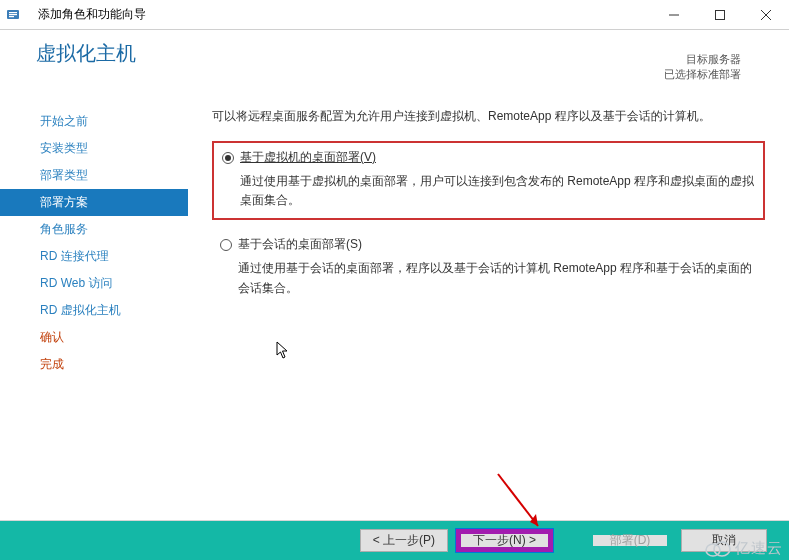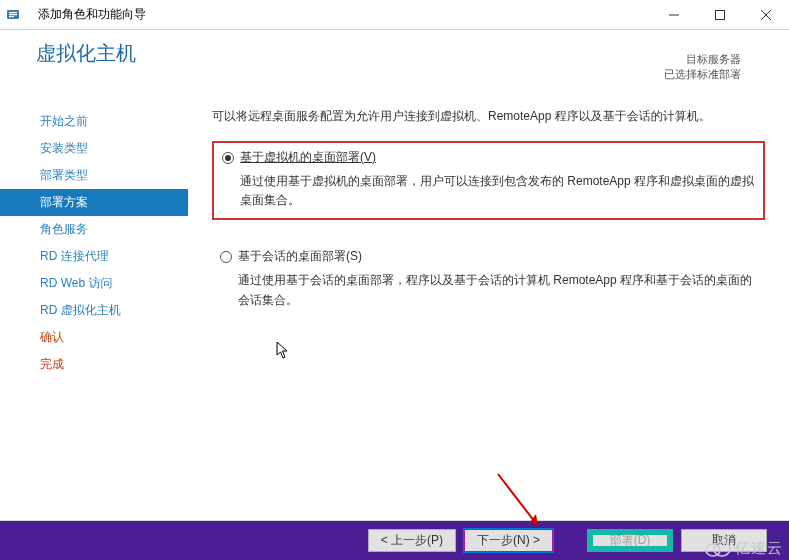--- a/index.html
+++ b/index.html
@@ -89,21 +89,21 @@
     padding-right: 24px;
     color: #333;
   }
   .intro {
     font-size: 12px;
     color: #333;
     margin-bottom: 16px;
   }
   .option-block {
     padding: 6px 8px 8px 8px;
-    margin-bottom: 22px;
+    margin-bottom: 10px;
   }
   .option-block.highlighted {
     border: 2px solid #c33;
   }
   .radio-row {
     display: flex;
     align-items: center;
     gap: 6px;
   }
   .radio {
@@ -125,37 +125,37 @@
   .footer {
     position: absolute;
     left: 0; right: 0; bottom: 0;
     height: 40px;
     border-top: 1px solid #d6d6d6;
     display: flex;
     align-items: center;
     justify-content: flex-end;
     padding-right: 22px;
     gap: 8px;
-    background: #4c1d95;
+    background: #14b8a6;
   }
   .btn {
     height: 23px;
     min-width: 86px;
     padding: 0 12px;
     border: 1px solid #adadad;
     background: #e1e1e1;
     font-size: 12px;
     color: #333;
     display: inline-flex;
     align-items: center;
     justify-content: center;
     cursor: pointer;
   }
   .btn.default {
-    border: 1px solid #a21caf;
+    border: 5px solid #a21caf;
     box-shadow: 0 0 0 1px #0078d7;
     background: #e1e1e1;
   }
   .btn.disabled {
     color: #a0a0a0;
     cursor: default;
     border: 6px solid #14b8a6;
   }
   .arrow-annotation {
     position: absolute;

